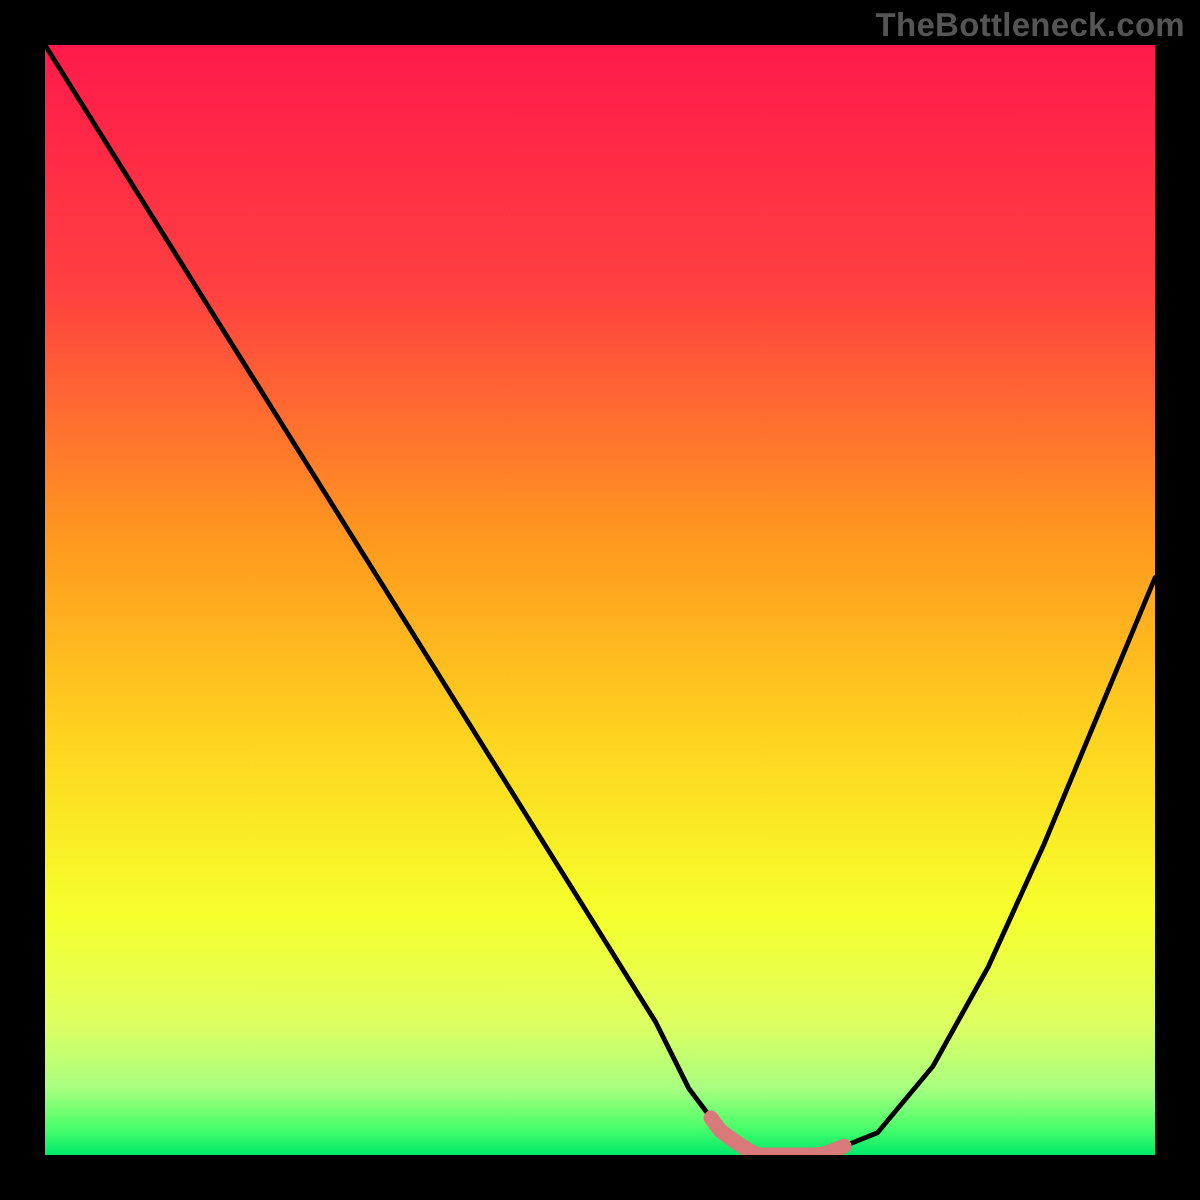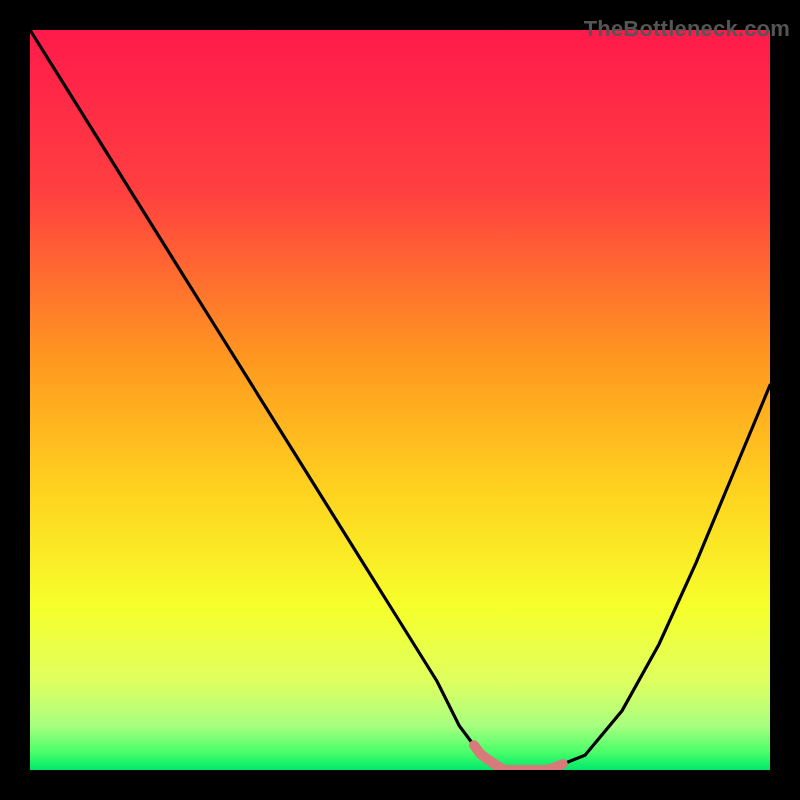--- a/index.html
+++ b/index.html
@@ -11,21 +11,21 @@
     font-family: Arial, Helvetica, sans-serif;
   }
   .frame {
     position: relative;
     width: 800px;
     height: 800px;
     background: #000;
   }
   .watermark {
     position: absolute;
-    top: 16px;
+    top: 4px;
     right: 10px;
     color: #555;
     font-size: 22px;
     font-weight: 600;
     letter-spacing: 0.2px;
     z-index: 5;
   }
   .plot {
     position: absolute;
     left: 30px;

